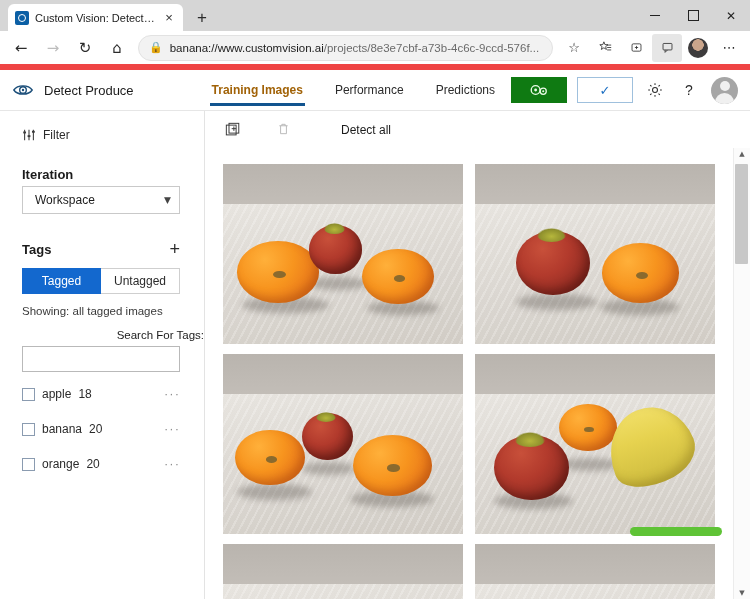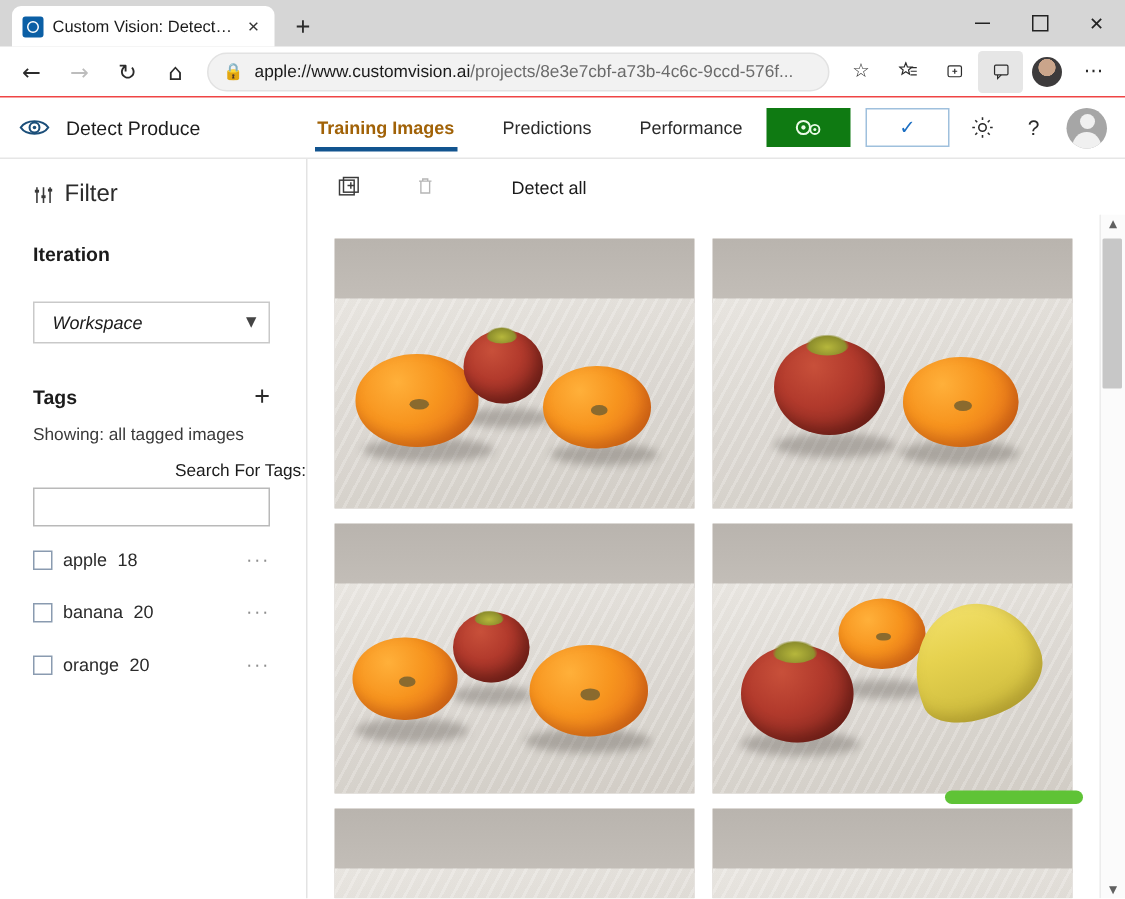--- a/index.html
+++ b/index.html
@@ -75,21 +75,21 @@
   .navicons { display: flex; align-items: center; gap: 1px; }
   .navicons .navbtn { font-size: 13px; }
   .navicons .highlighted { background: #e6e6e6; }
   .avatar-img {
     width: 20px; height: 20px; border-radius: 50%;
     background: radial-gradient(circle at 50% 35%, #caa58b 0 34%, #3d3b3c 36% 100%);
   }
 
   
   .app { flex: 1 1 auto; display: flex; flex-direction: column; background: #fff;
-         border-top: 1px solid #ef4444; min-height: 0; }
+         border-top: 6px solid #ef4444; min-height: 0; }
 
   .apphead {
     height: 41px; flex: 0 0 41px; display: flex; align-items: center;
     border-bottom: 1px solid #e6e6e6; padding-left: 12px;
   }
   .brand { display: flex; align-items: center; gap: 10px; width: 186px; }
   .eye-icon { width: 22px; height: 22px; position: relative; display:block; }
   .projname { font-size: 13px; color: #1b1b1b; }
   .tabs { display: flex; align-items: stretch; height: 41px; margin-left: 10px; }
   .apptab {
@@ -129,27 +129,27 @@
 
   .body { flex: 1 1 auto; display: flex; min-height: 0; }
 
   
   .sidebar {
     width: 205px; flex: 0 0 205px; border-right: 1px solid #e3e3e3;
     padding: 14px 0 0 0; background: #fff;
   }
   .filter-row {
     display: flex; align-items: center; gap: 7px; padding: 0 0 0 22px;
-    font-size: 16px; color: #2b2b2b; height: 20px;
+    font-size: 12px; color: #2b2b2b; height: 20px;
   }
   .sec-title {
     font-size: 13px; font-weight: bold; color: #1b1b1b; padding-left: 22px;
     margin-top: 22px;
   }
-  .select-wrap { padding: 0 24px 0 22px; margin-top: 24px; font-style: italic; }
+  .select-wrap { padding: 0 24px 0 22px; margin-top: 4px; }
   .select {
     height: 28px; border: 1px solid #c9c9c9; display: flex; align-items: center;
     padding: 0 8px 0 12px; font-size: 12px; color: #1b1b1b; background: #fff;
   }
   .select .chev { margin-left: auto; font-size: 9px; color: #444;
                   font-family: "DejaVu Sans", sans-serif; }
   .tags-head {
     display: flex; align-items: center; padding: 0 24px 0 22px; margin-top: 26px;
   }
   .tags-head .sec-title { padding: 0; margin: 0; }
@@ -295,21 +295,21 @@
     </div>
   </div>
 
   <div class="navbar">
     <div class="navbtn">←</div>
     <div class="navbtn disabled">→</div>
     <div class="navbtn">↻</div>
     <div class="navbtn">⌂</div>
     <div class="urlbar">
       <span class="lock">🔒</span>
-      <span class="url"><span class="host">apple://www.customvision.ai</span><span>/projects/8e3e7cbf-a73b-4c6c-9ccd-576f...</span></span>
+      <span class="url"><span class="host">banana://www.customvision.ai</span><span>/projects/8e3e7cbf-a73b-4c6c-9ccd-576f...</span></span>
     </div>
     <div class="navicons">
       <div class="navbtn">☆</div>
       <div class="navbtn">
         <svg width="13" height="13" viewBox="0 0 16 16" aria-hidden="true">
             <path d="M6 1 L7.3 4.4 L11 4.6 L8.2 6.9 L9.1 10.4 L6 8.4 L2.9 10.4 L3.8 6.9 L1 4.6 L4.7 4.4 Z" fill="none" stroke="#2b2b2b" stroke-width="1"></path>
             <path d="M10 5 H15 M10 8 H15 M10 11 H15" stroke="#2b2b2b" stroke-width="1"></path>
           </svg>
       </div>
       <div class="navbtn">
@@ -339,22 +339,22 @@
           <svg width="22" height="22" viewBox="0 0 24 24" aria-hidden="true">
             <path d="M2 12 C6 6, 18 6, 22 12 C18 18, 6 18, 2 12 Z" fill="none" stroke="#1b4e79" stroke-width="1.5"></path>
             <circle cx="12" cy="12" r="3.6" fill="none" stroke="#1b4e79" stroke-width="1.5"></circle>
             <circle cx="12" cy="12" r="1.3" fill="#1b4e79"></circle>
           </svg>
         </span>
         <span class="projname">Detect Produce</span>
       </div>
       <div class="tabs">
         <div class="apptab active">Training Images</div>
+        <div class="apptab">Performance</div>
         <div class="apptab">Predictions</div>
-        <div class="apptab">Performance</div>
       </div>
       <div class="headright">
         <div class="btn-train">
           <svg width="22" height="16" viewBox="0 0 26 18" aria-hidden="true">
             <circle cx="9" cy="9" r="5.2" fill="none" stroke="#eafbe6" stroke-width="1.6"></circle>
             <circle cx="9" cy="9" r="1.7" fill="#eafbe6"></circle>
             <circle cx="18" cy="10.5" r="3.6" fill="none" stroke="#eafbe6" stroke-width="1.5"></circle>
             <circle cx="18" cy="10.5" r="1.2" fill="#eafbe6"></circle>
           </svg>
         </div>
@@ -391,20 +391,24 @@
             <span>Workspace</span>
             <span class="chev">▼</span>
           </div>
         </div>
 
         <div class="tags-head">
           <span class="sec-title">Tags</span>
           <span class="plus">+</span>
         </div>
 
+        <div class="segmented">
+          <div class="seg on">Tagged</div>
+          <div class="seg off">Untagged</div>
+        </div>
 
         <div class="showing">Showing: all tagged images</div>
 
         <div class="searchlabel">Search For Tags:</div>
         <div class="searchbox-wrap">
           <input class="searchbox" type="text" value="" style="">
         </div>
 
         <div class="tag-row">
           <span class="cbox"></span>

